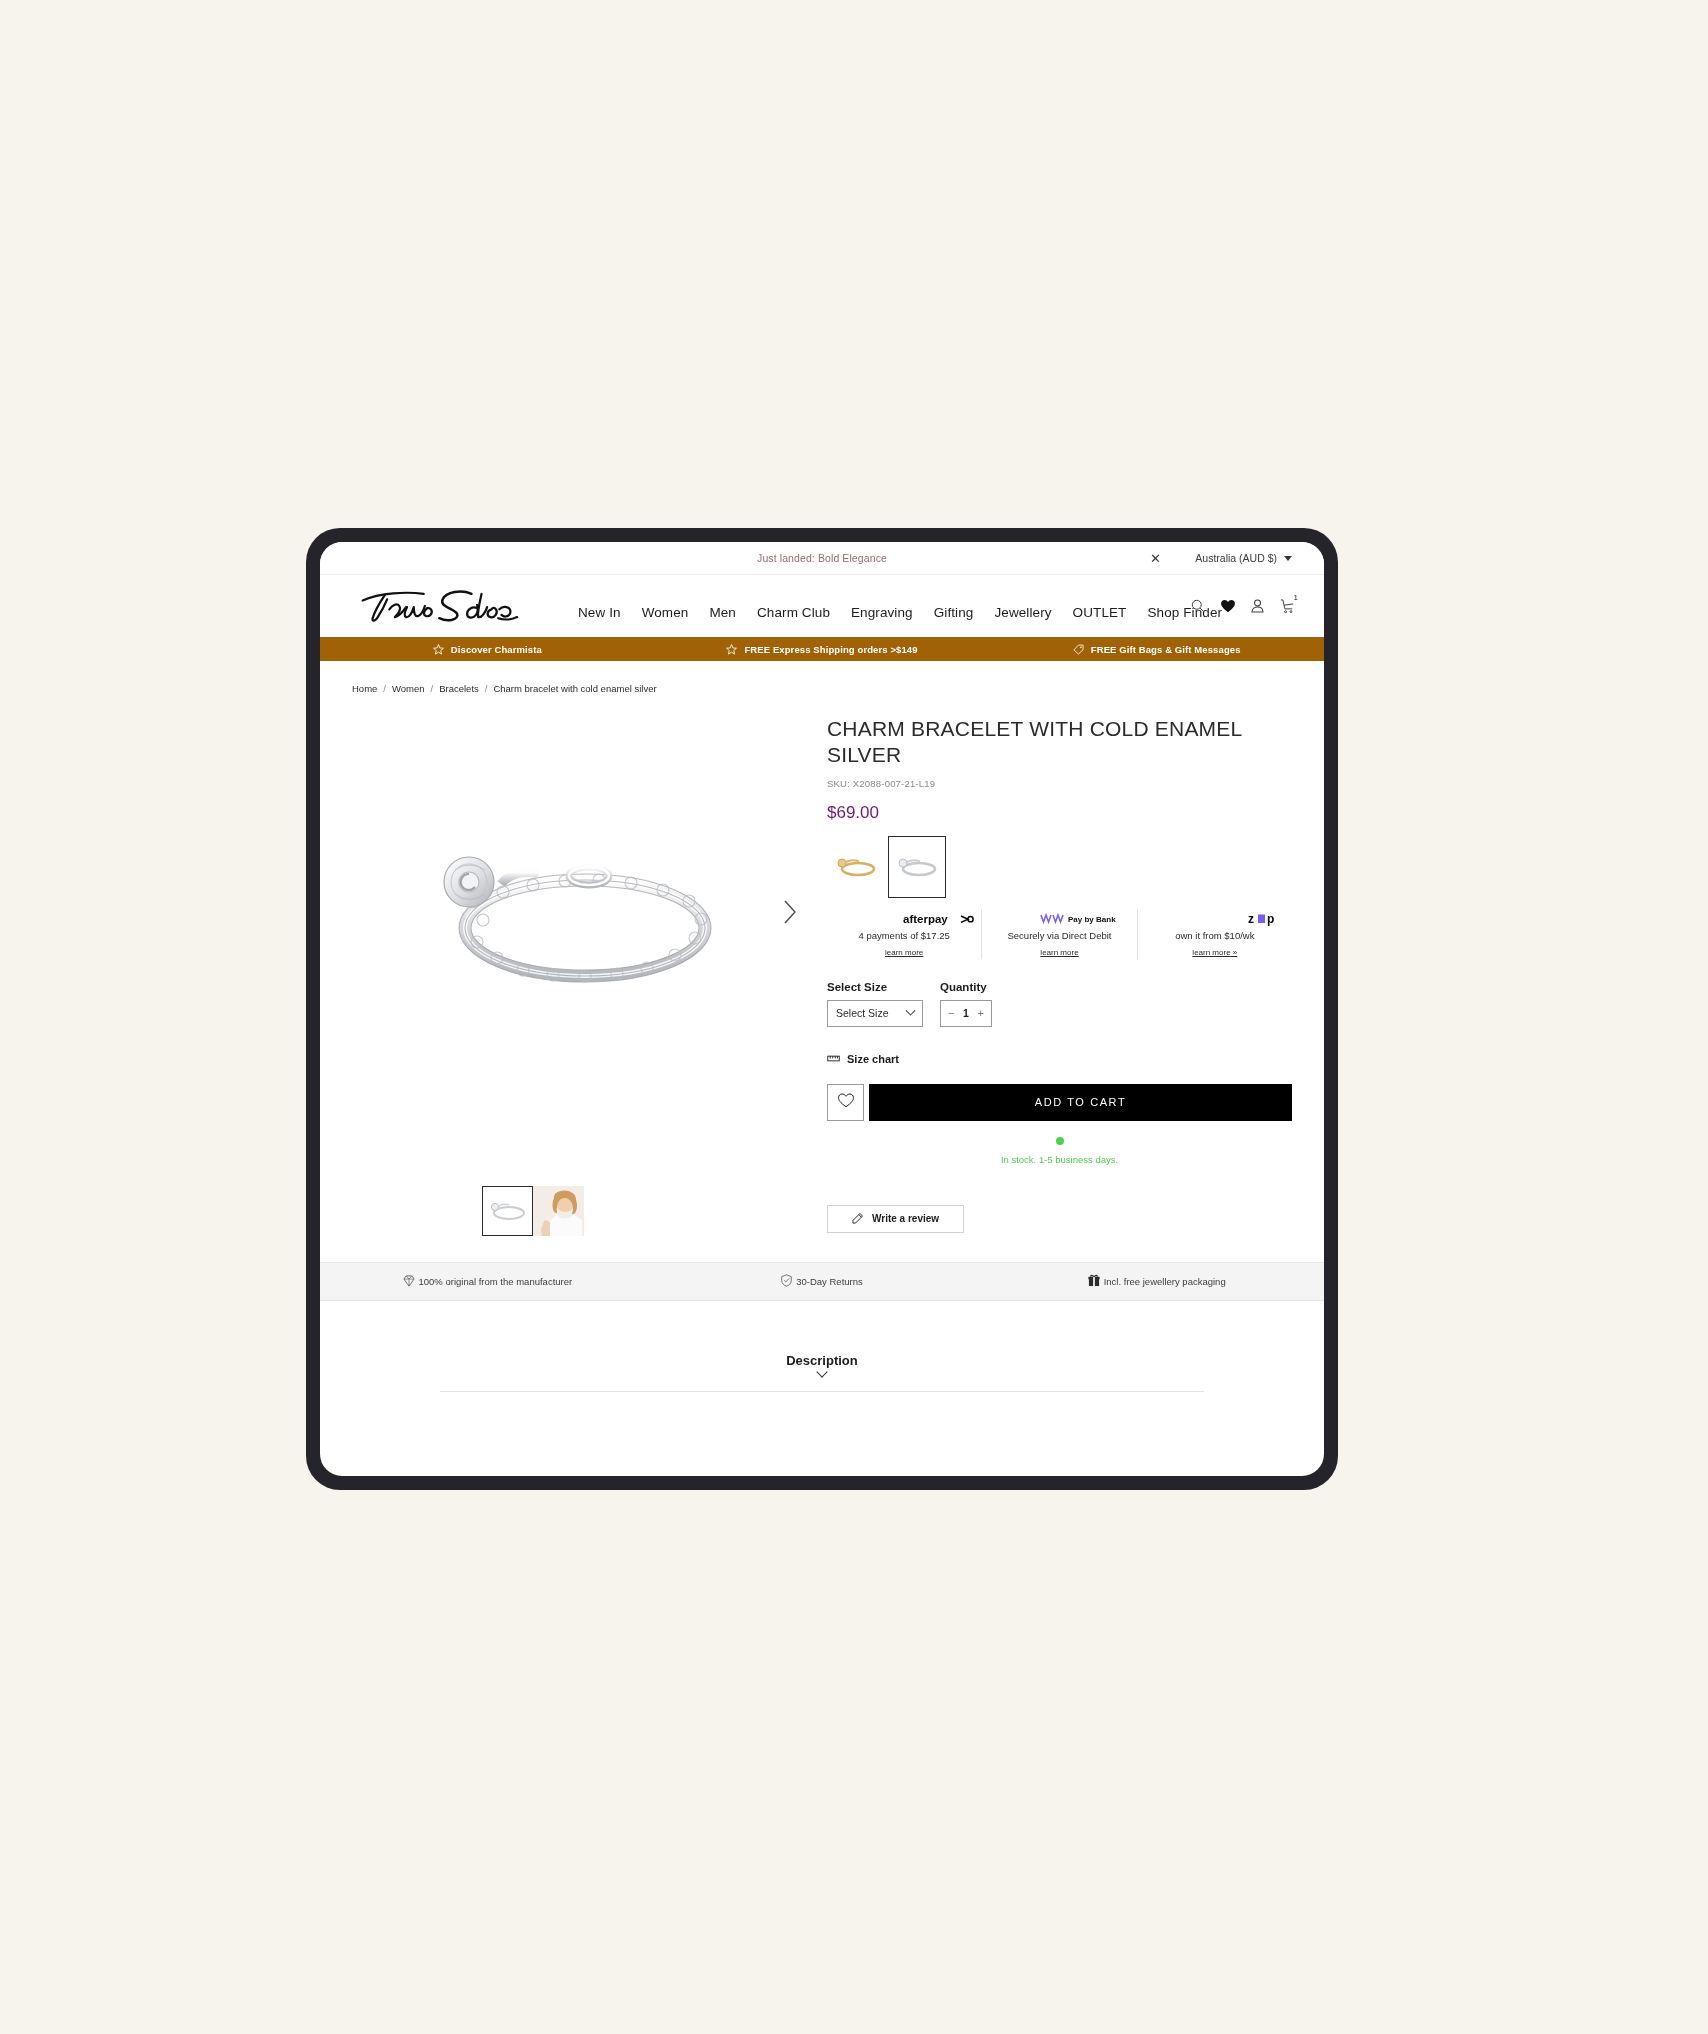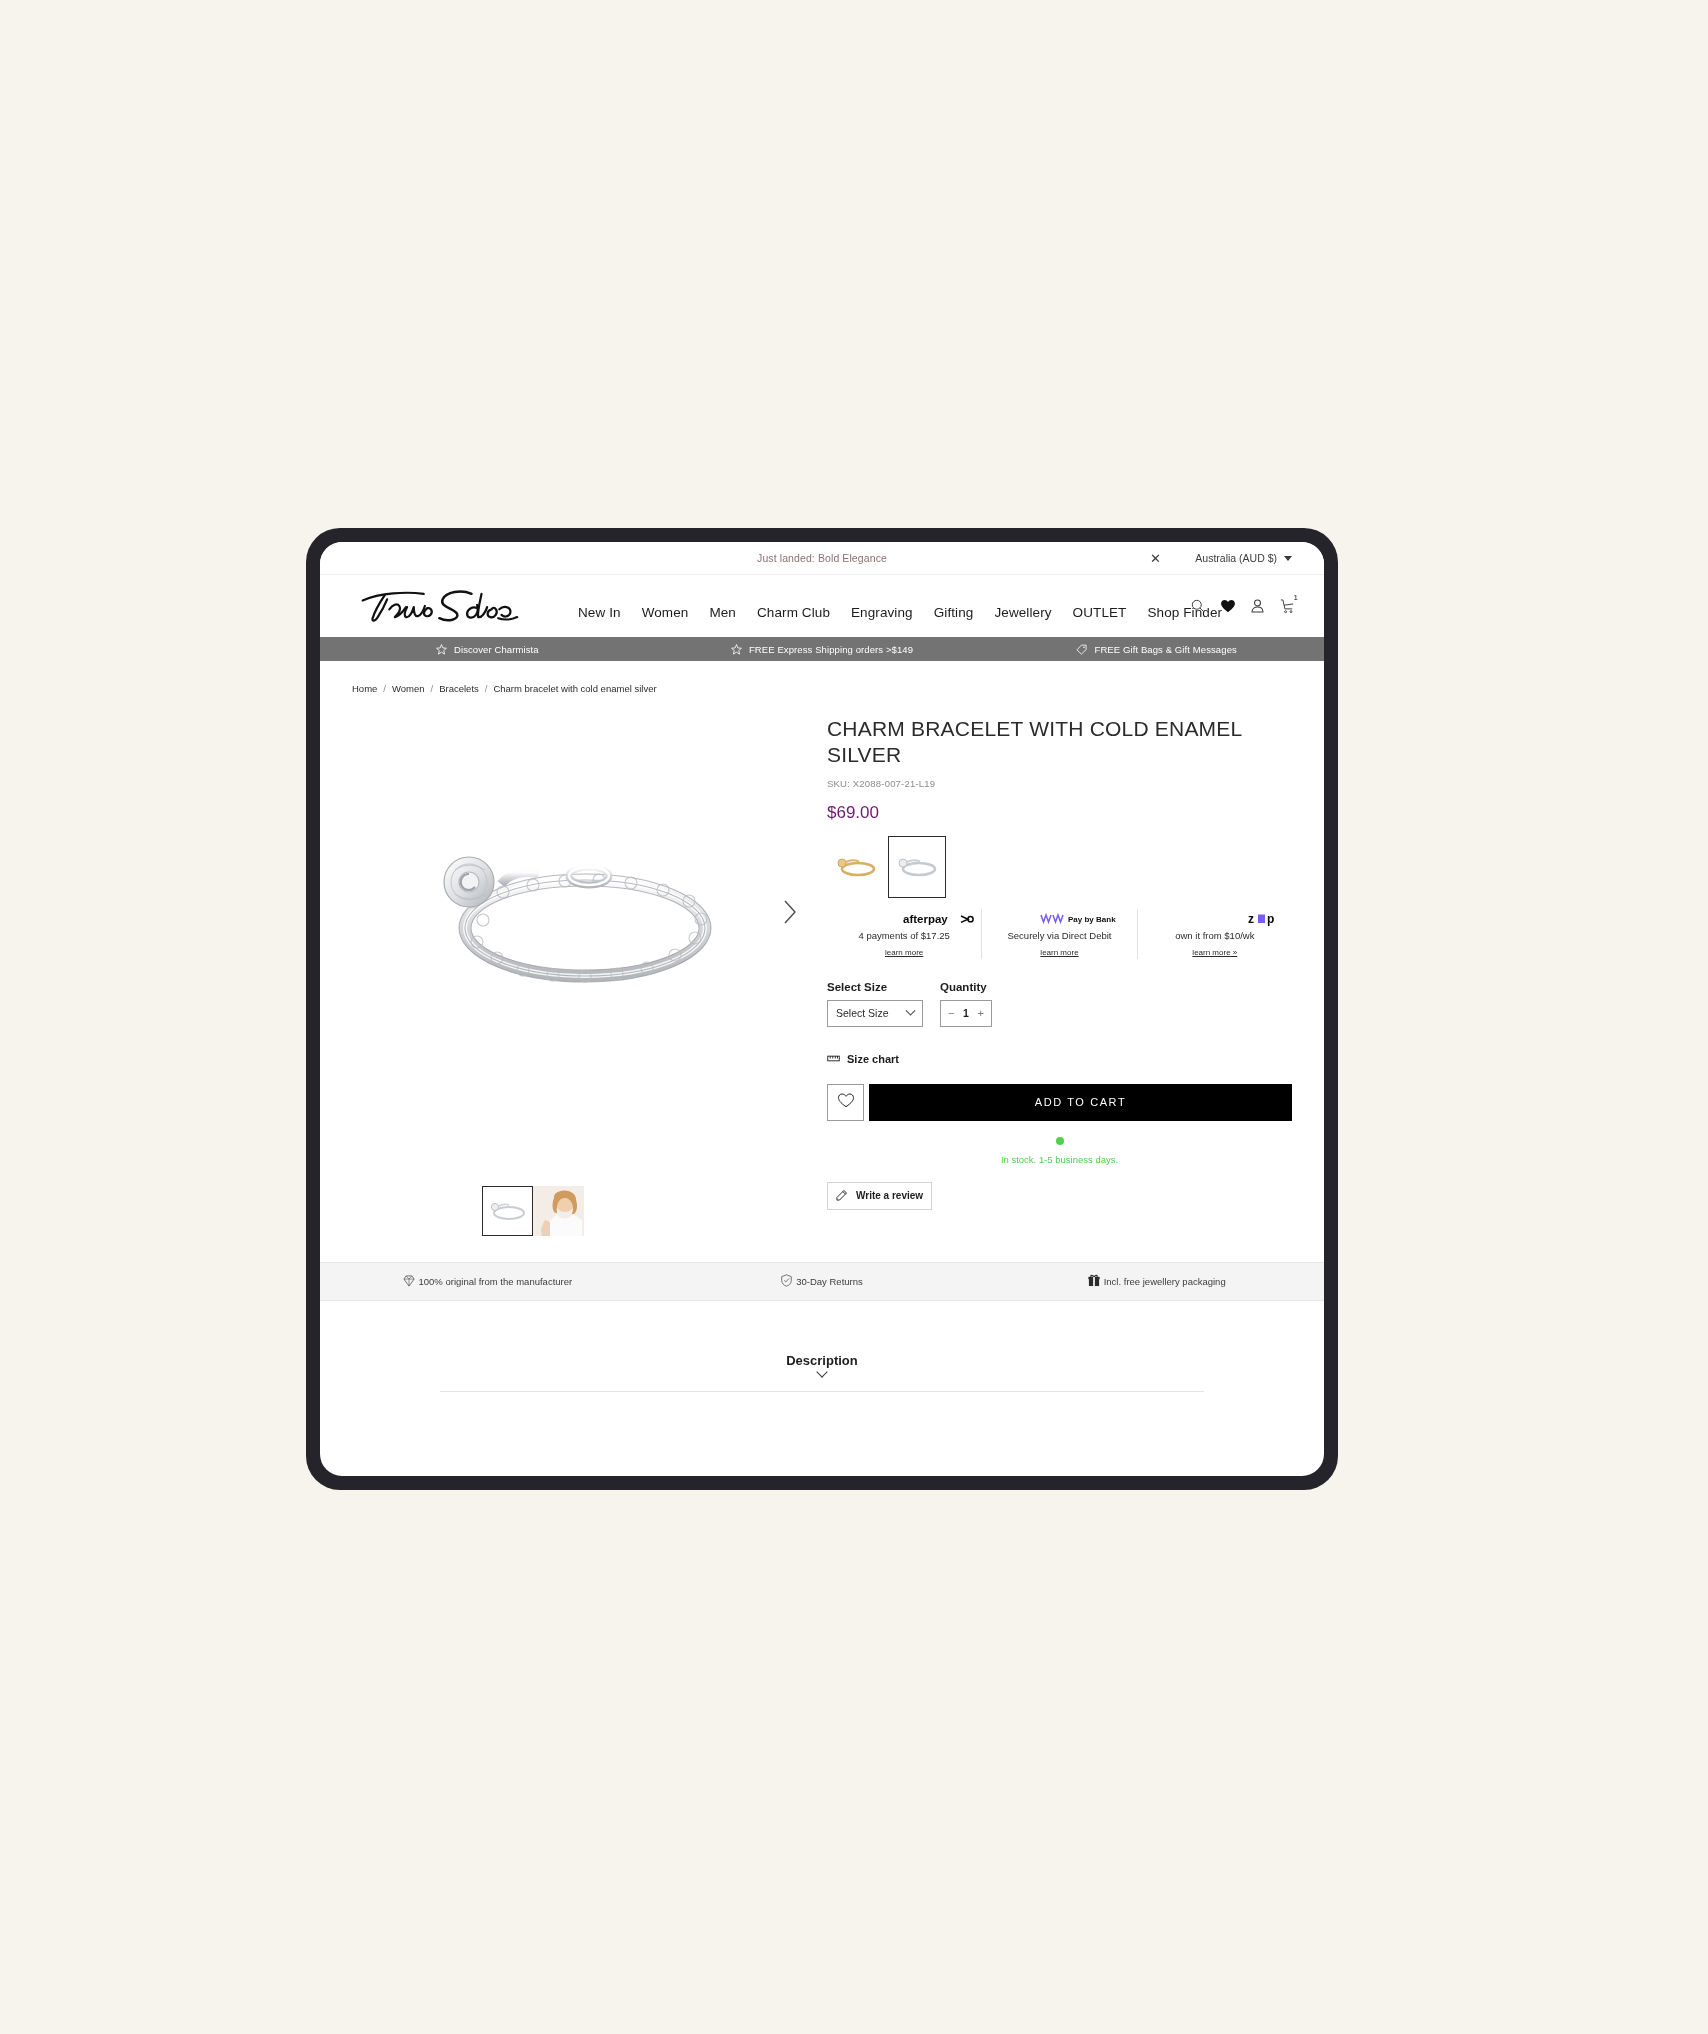--- a/index.html
+++ b/index.html
@@ -285,25 +285,25 @@
 
   #stock-status {
     display: flex; align-items: center; gap: 9px;
     margin-top: 16px;
     font-size: 9.5px;
     flex-direction: column;
   }
   #stock-dot { width: 8px; height: 8px; border-radius: 50%; }
 
   #write-review-button {
-    margin-top: 17px;
+    margin-top: 40px;
     display: inline-flex; align-items: center; gap: 8px;
     border: 1px solid #d2d2d2;
     background: #fff;
-    padding: 6px 8px;
+    padding: 6px 24px;
     font-size: 10px; font-weight: bold; color: #1d1d1d;
     cursor: pointer;
     font-family: "Liberation Sans", sans-serif;
   }
 
   
   #trust-bar {
     margin-top: 26px;
     height: 39px;
     background: #f4f4f4;
@@ -411,21 +411,21 @@
             <path d="M1 1 L3.3 1 L5.6 11.2 L14 11.2" fill="none" stroke="#3a3a3a" stroke-width="1.1"></path>
             <path d="M4.6 7 L15 5.6" fill="none" stroke="#3a3a3a" stroke-width="1.1"></path>
             <circle cx="6.4" cy="14.4" r="1.1" fill="none" stroke="#3a3a3a" stroke-width="1"></circle>
             <circle cx="12.6" cy="14.4" r="1.1" fill="none" stroke="#3a3a3a" stroke-width="1"></circle>
           </svg>
           <span id="cart-count">1</span>
         </span>
       </div>
     </div>
 
-    <div id="benefits-bar" style="background: #737373;">
+    <div id="benefits-bar" style="background: #a16207; font-weight: bold;">
       <div class="benefit">
         <span>
           <svg width="11" height="11" viewBox="0 0 12 12">
             <path d="M6 0.6 L7.5 4.3 L11.4 4.6 L8.4 7.2 L9.4 11 L6 8.9 L2.6 11 L3.6 7.2 L0.6 4.6 L4.5 4.3 Z" fill="none" stroke="#fff" stroke-width="0.9"></path>
           </svg>
         </span>
         <span>Discover Charmista</span>
       </div>
       <div class="benefit">
         <span>

